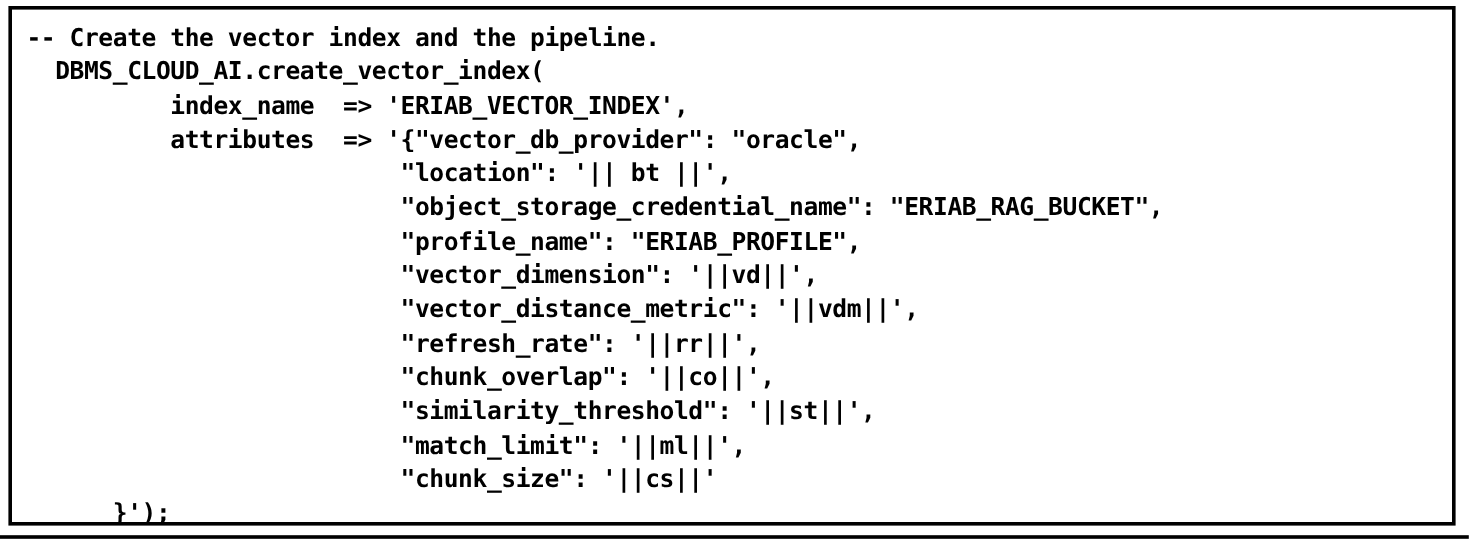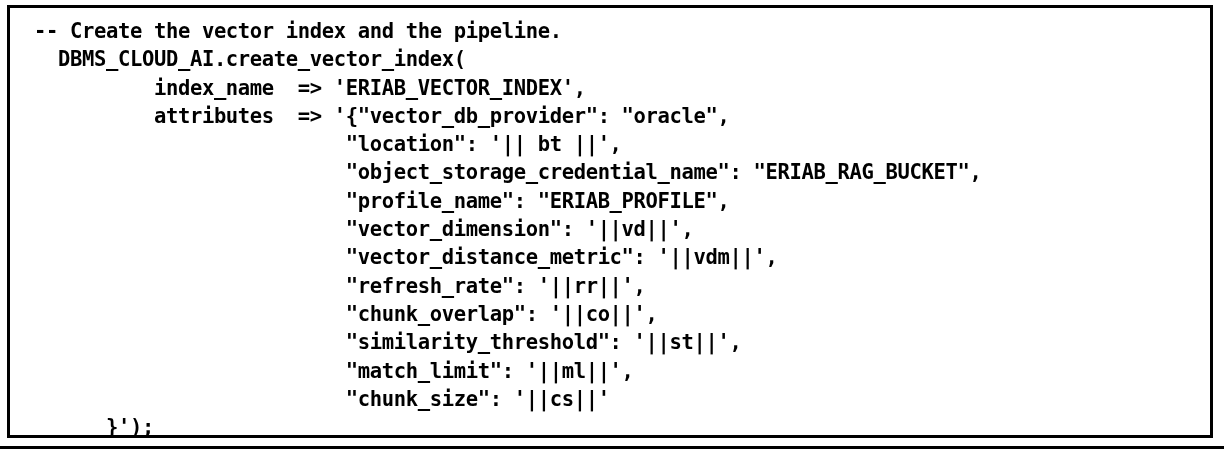--- a/index.html
+++ b/index.html
@@ -30,21 +30,21 @@
     width: 1206px;
     height: 433px;
     box-sizing: border-box;
     border: 3px solid #000000;
     background: #ffffff;
     overflow: hidden;
   }
 
   .code-listing {
     margin: 0;
-    padding: 9px 0 0 24px;
+    padding: 9px 0 0 12px;
     font-family: "DejaVu Sans Mono", "Liberation Mono", monospace;
     font-size: 20.5px;
     line-height: 28.3px;
     color: #000000;
     white-space: pre;
     font-weight: 700;
     letter-spacing: -0.35px;
     -webkit-font-smoothing: none;
   }
 

